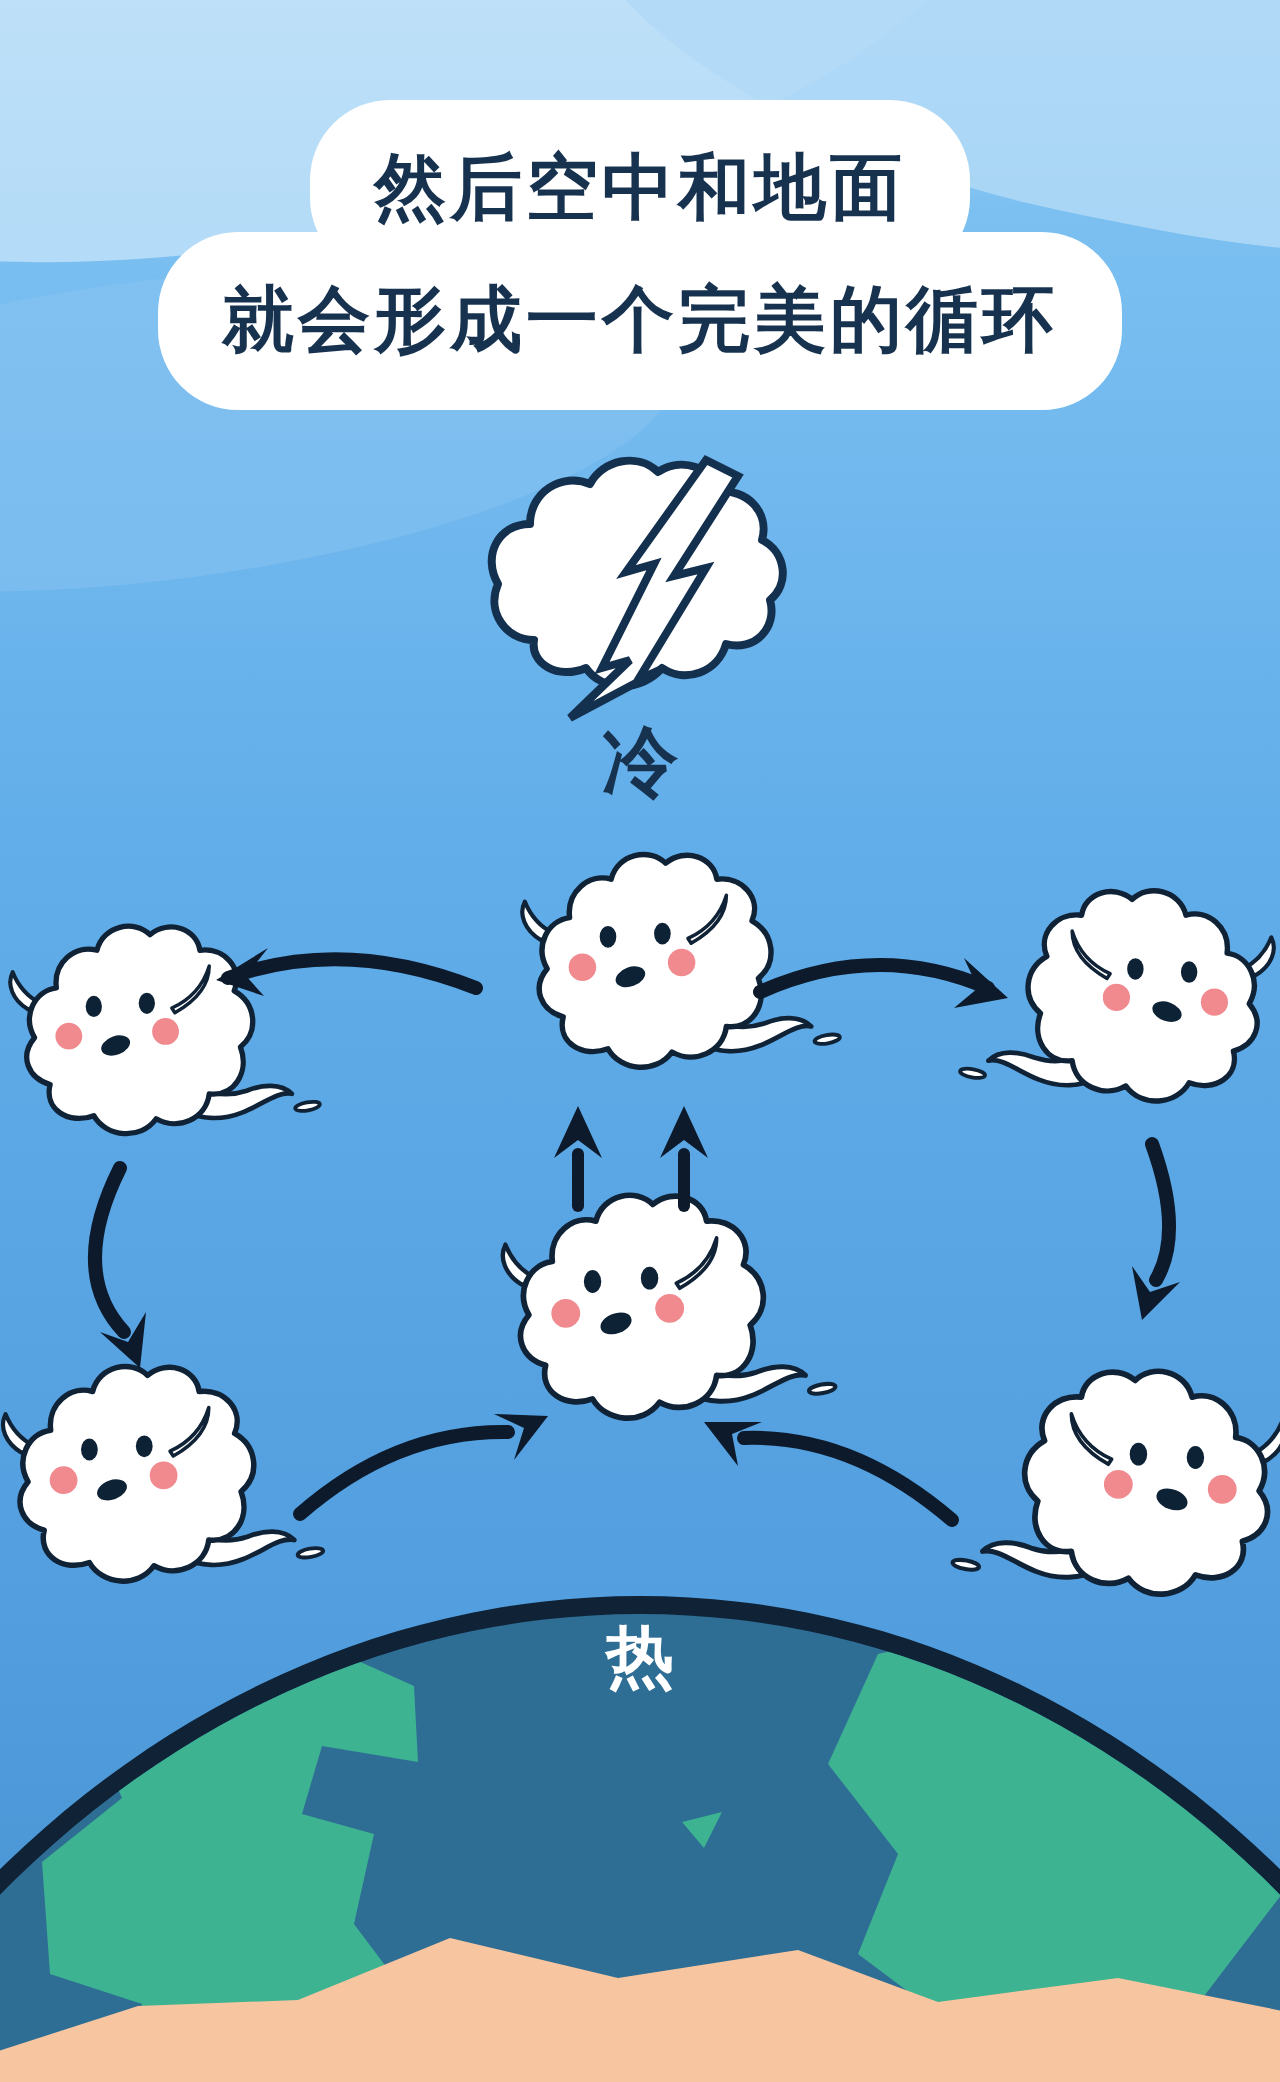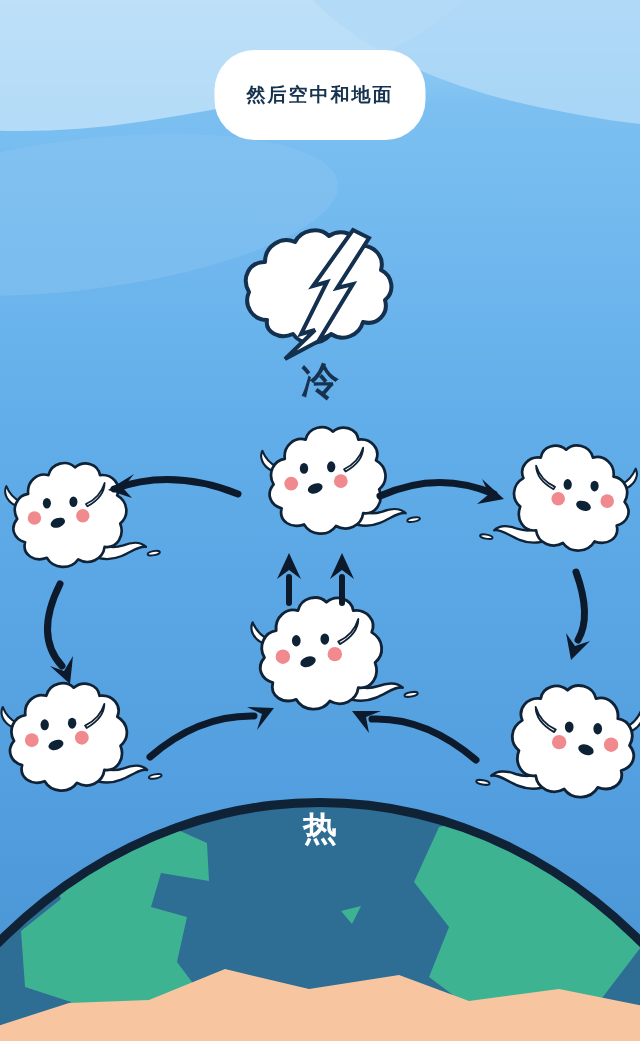--- a/index.html
+++ b/index.html
@@ -12,22 +12,22 @@
   
   .wave1{left:-220px;top:-170px;width:720px;height:290px;background:#c3e2f9;opacity:.8;
          border-radius:45% 55% 50% 50%;transform:rotate(-9deg);}
   .wave2{left:280px;top:-190px;width:680px;height:310px;background:#b1d9f7;opacity:.85;
          border-radius:50% 50% 55% 45%;transform:rotate(11deg);}
   .wave3{left:-180px;top:140px;width:520px;height:150px;background:#8cc6f2;opacity:.45;
          border-radius:50%;transform:rotate(-7deg);}
   .pill{
     left:50%;transform:translateX(-50%);
     background:#ffffff;border-radius:40px;
-    color:#16324f;font-weight:bold;font-size:19px;letter-spacing:2px;
-    padding:32px 32px;white-space:nowrap;z-index:3;text-align:right;
+    color:#16324f;font-weight:bold;font-size:36px;letter-spacing:2px;
+    padding:20px 32px;white-space:nowrap;z-index:3;text-align:right;
   }
   .pill1{top:50px;}
   .pill2{top:116px;}
   .cold-label{left:0;top:356px;width:640px;text-align:center;
     color:#16324f;font-weight:bold;font-size:38px;z-index:3;}
   .hot-label{left:0;top:806px;width:640px;text-align:center;
     color:#ffffff;font-weight:bold;font-size:34px;z-index:6;}
   .ghost-svg{position:absolute;z-index:2;}
   .flip{transform:scaleX(-1);}
   .storm{left:233px;top:226px;z-index:2;}
@@ -41,20 +41,21 @@
 </head>
 <body>
 
 <div class="stage">
 
   <div class="abs wave1"></div>
   <div class="abs wave2"></div>
   <div class="abs wave3"></div>
 
   <div class="abs pill pill1">然后空中和地面</div>
+  <div class="abs pill pill2">就会形成一个完美的循环</div>
 
   <svg width="0" height="0" style="position:absolute">
     <defs>
       <symbol id="ghost" viewBox="0 0 210 150">
 
         <path d="M88,92 C100,124 130,136 155,126 C168,121 178,112 187,114 C180,107 168,108 158,112 C140,118 118,112 106,88 Z" fill="#ffffff" stroke="#0f2236" stroke-width="3" stroke-linejoin="round"></path>
         <ellipse cx="197" cy="122" rx="8" ry="2.6" transform="rotate(-10 197 122)" fill="#ffffff" stroke="#0f2236" stroke-width="2.4"></ellipse>
 
         <path d="M18,60 C8,54 4,44 8,36 C12,46 18,52 26,56 Z" fill="#ffffff" stroke="#0f2236" stroke-width="2.6" stroke-linejoin="round"></path>
 

